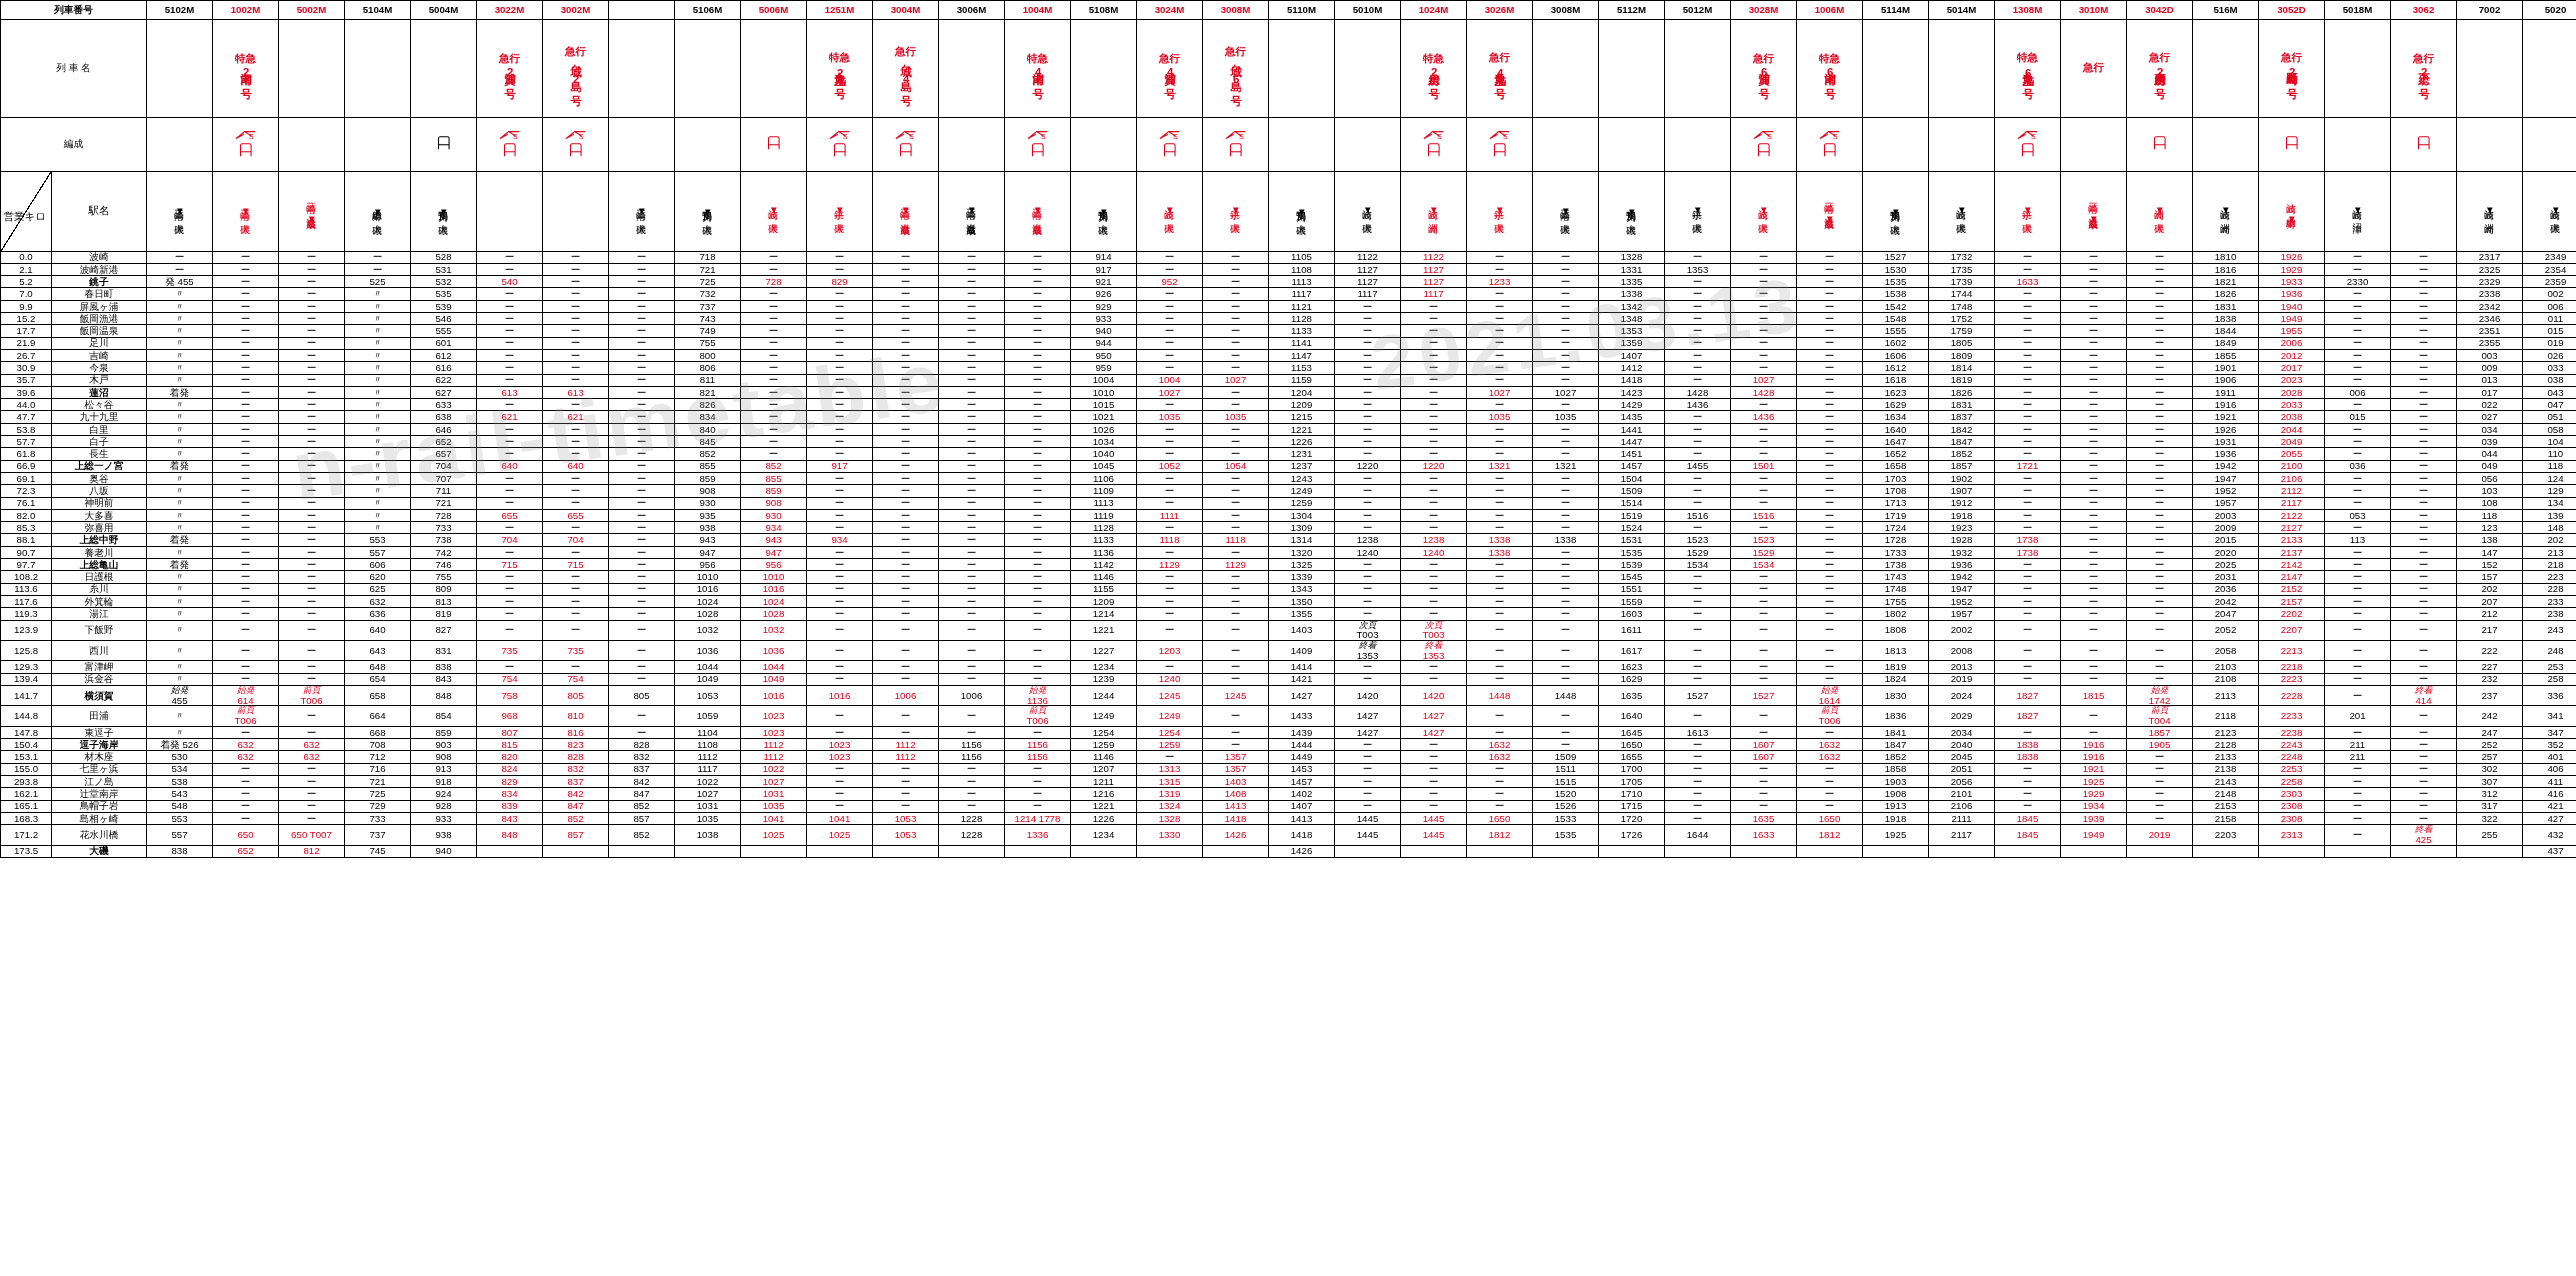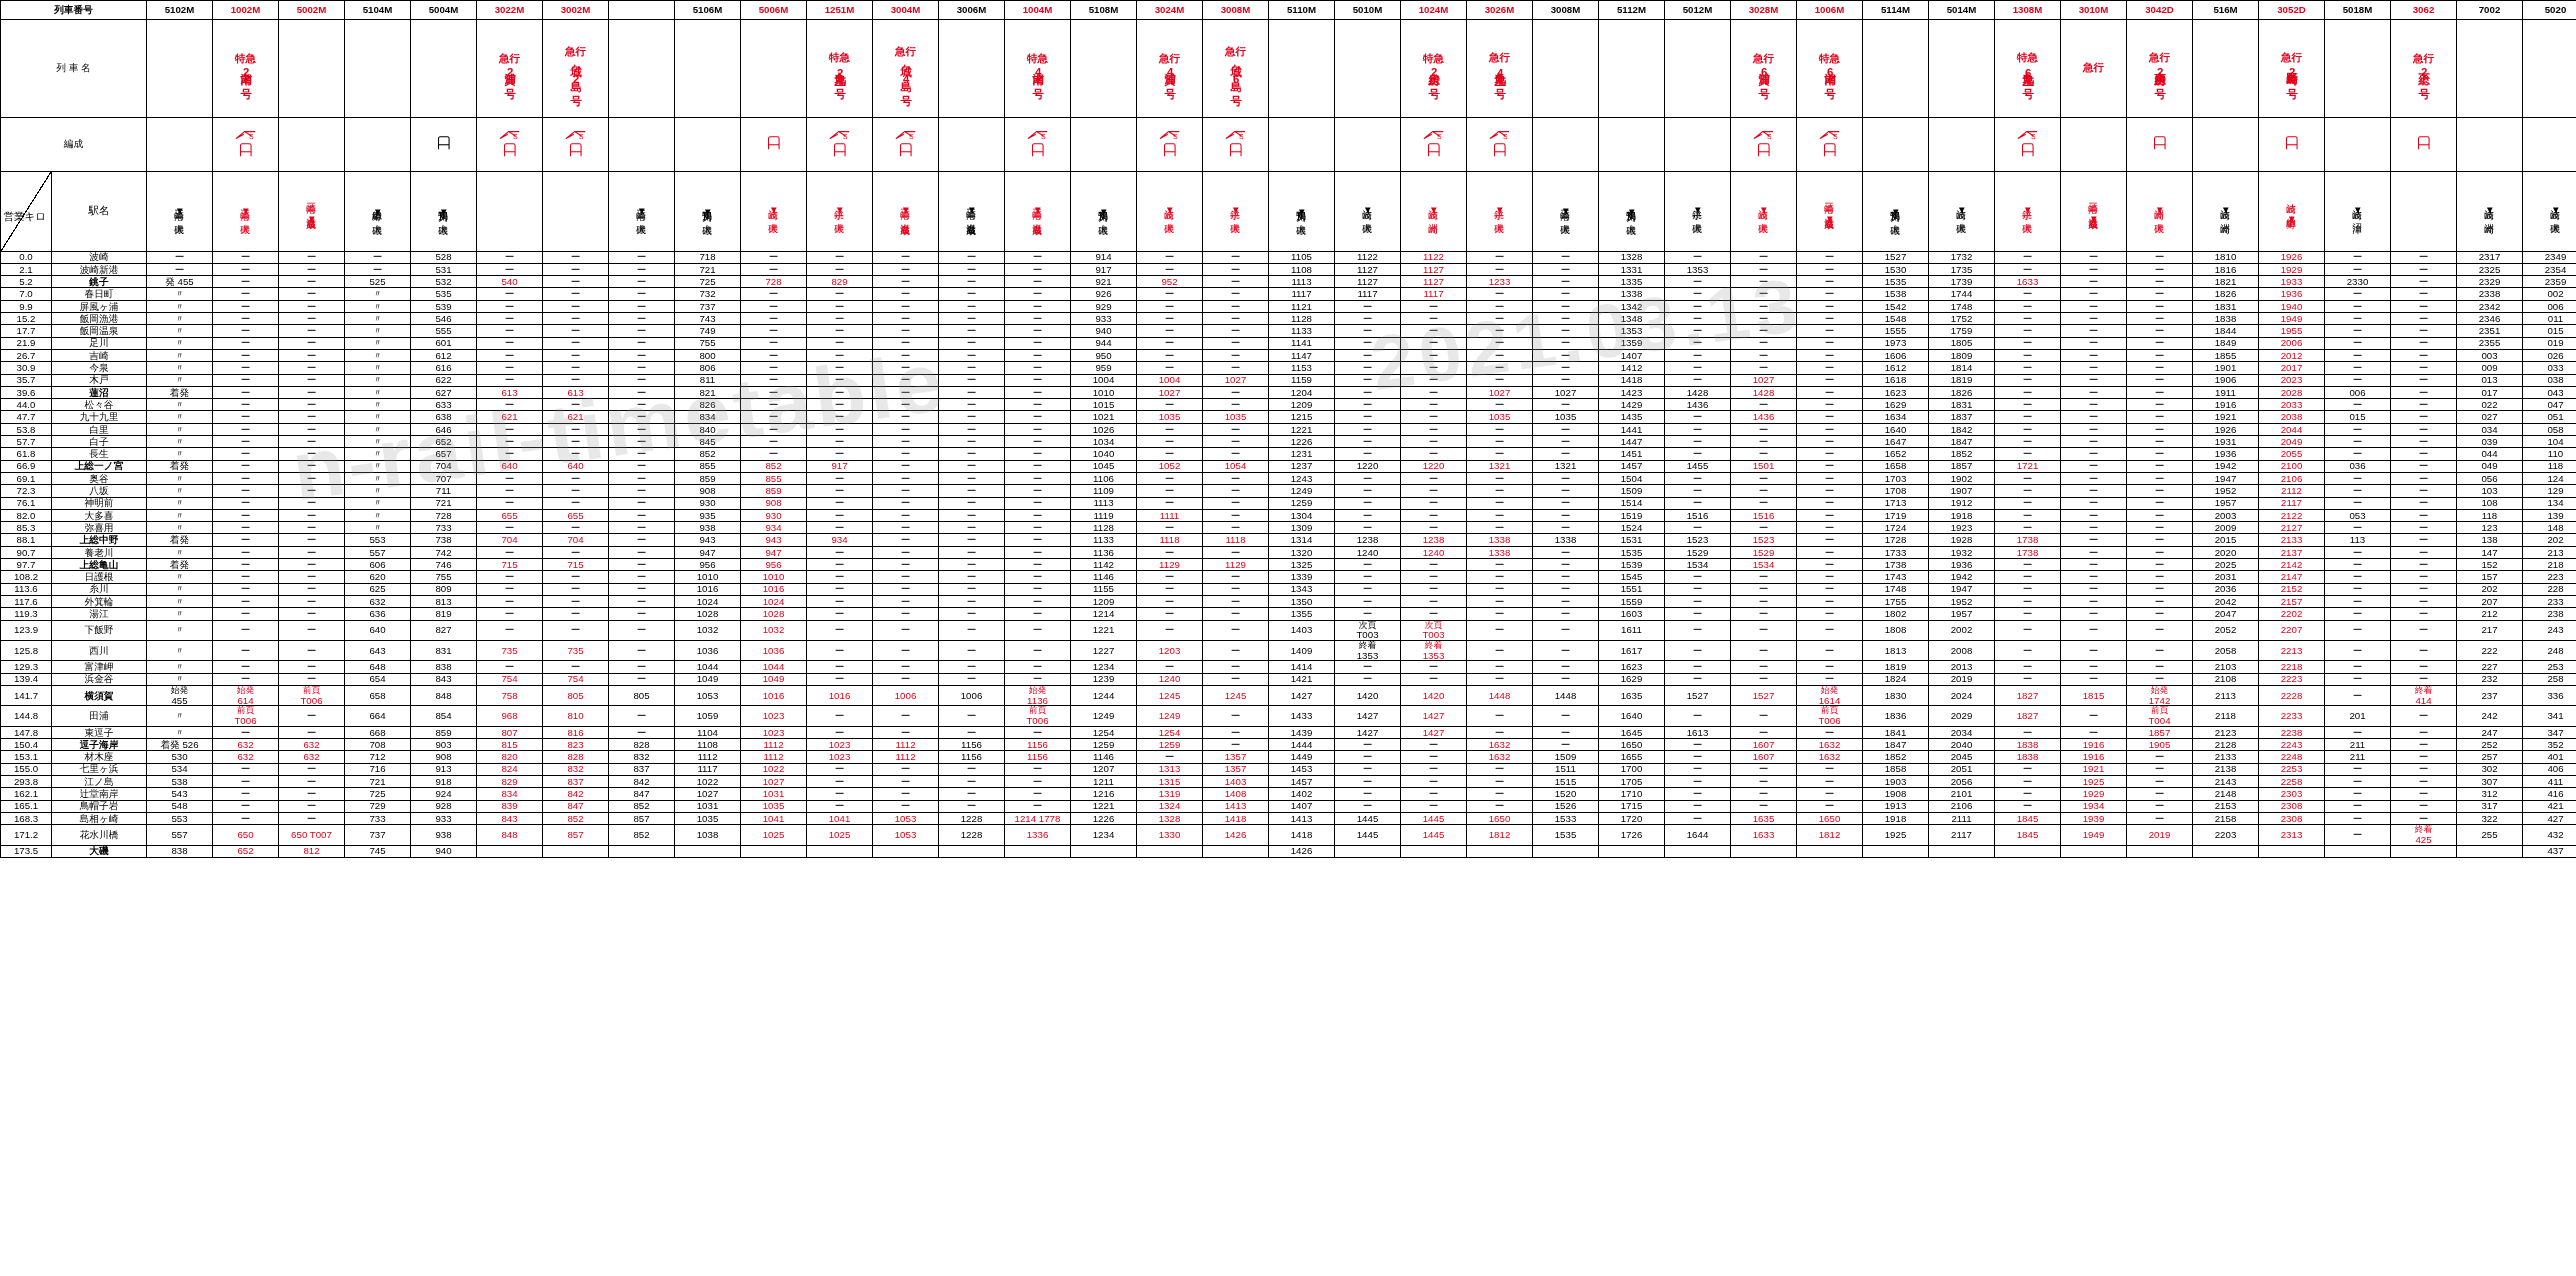--- a/index.html
+++ b/index.html
@@ -15,21 +15,21 @@
   .vert{writing-mode:vertical-rl;text-orientation:upright;letter-spacing:0.9px;display:inline-block;line-height:11.4px;}
   .namecell{font-size:11.4px;font-weight:bold;line-height:13px;}
   .ltype{font-size:10.5px;font-weight:bold;}
   .ltype.exp{color:#e2001a;}
   .statname{text-align:left;padding-left:3.5px;font-size:10.5px;}
   .km{text-align:right;padding-right:2.6px;font-size:9.7px;}
   .rowh{height:12.3px;}
   .big{font-size:12.3px;font-weight:bold;}
   .wm{position:absolute;left:290px;top:378px;font-size:84px;color:rgba(150,150,150,0.22);transform:rotate(-8deg);font-weight:bold;pointer-events:none;letter-spacing:3.5px;}
   .wm2{position:absolute;left:1370px;top:290px;font-size:76px;color:rgba(150,150,150,0.22);transform:rotate(-8deg);font-weight:bold;pointer-events:none;letter-spacing:5.3px;}
-  .tiny{font-size:8.8px;}
+  .tiny{font-size:8.8px;font-style:italic;}
   .leftcolhdr{font-size:10.5px;}
   .dia{position:relative;}
   .dia:after{content:"";position:absolute;left:0;top:0;width:100%;height:100%;
     background:linear-gradient(to bottom right, transparent 49.3%, #000 49.3%, #000 50.7%, transparent 50.7%);}
 </style>
 </head>
 <body>
 
 <div id="sheet">
   <div class="wm">n-rail-timetable</div>
@@ -781,21 +781,21 @@
           <td><span style="color:#000">ー</span></td>
           <td>1141</td>
           <td><span style="color:#000">ー</span></td>
           <td><span style="color:#000">ー</span></td>
           <td><span style="color:#000">ー</span></td>
           <td><span style="color:#000">ー</span></td>
           <td>1359</td>
           <td><span style="color:#000">ー</span></td>
           <td><span style="color:#000">ー</span></td>
           <td><span style="color:#000">ー</span></td>
-          <td>1973</td>
+          <td>1602</td>
           <td>1805</td>
           <td><span style="color:#000">ー</span></td>
           <td><span style="color:#000">ー</span></td>
           <td><span style="color:#000">ー</span></td>
           <td>1849</td>
           <td class="red">2006</td>
           <td><span style="color:#000">ー</span></td>
           <td><span style="color:#000">ー</span></td>
           <td>2355</td>
           <td>019</td>

